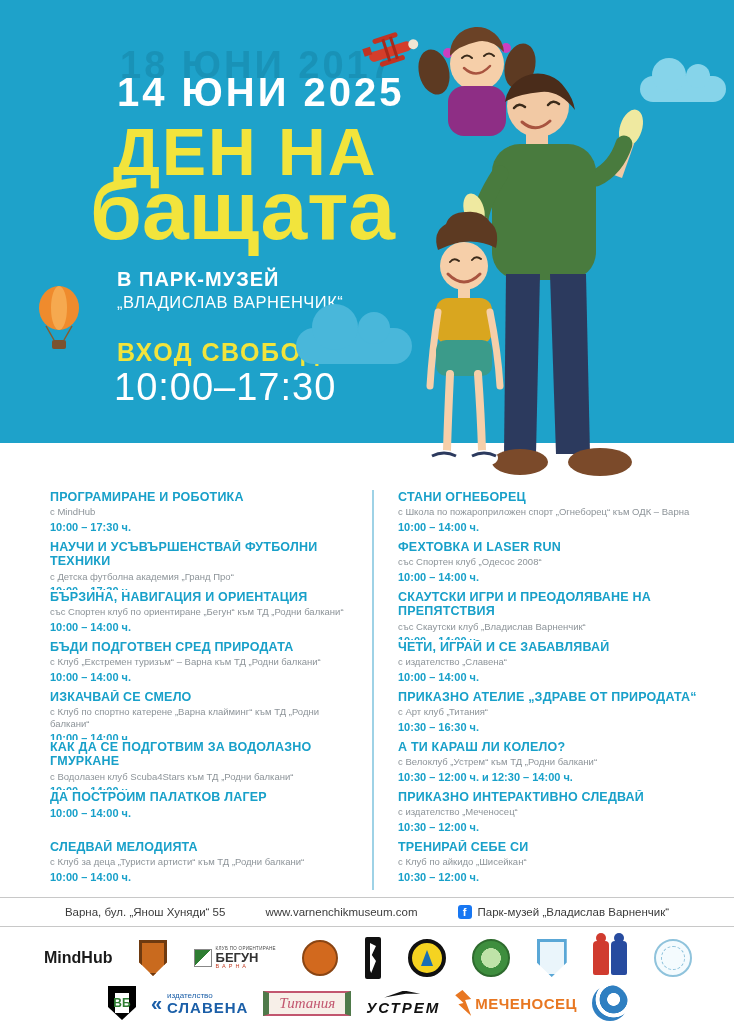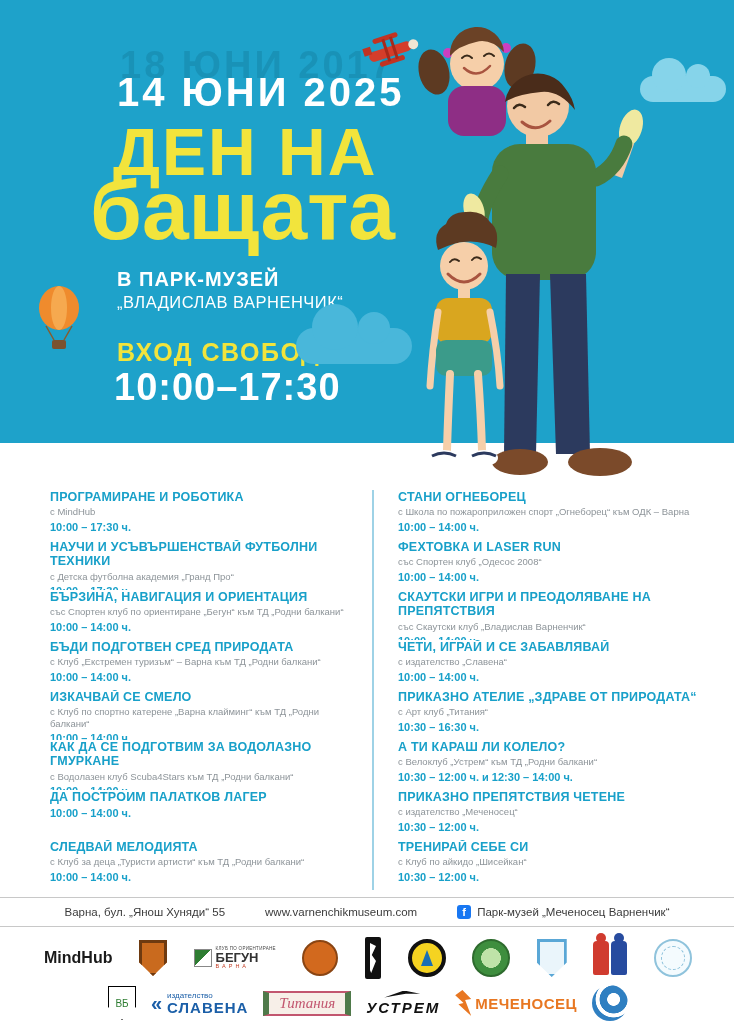--- a/index.html
+++ b/index.html
@@ -14,21 +14,21 @@
   .title1{position:absolute;left:113px;top:114px;font-size:66px;font-weight:bold;
           letter-spacing:2px;color:#f2e43c;white-space:nowrap;}
   .title2{position:absolute;left:90px;top:168px;font-size:84px;font-weight:bold;
           color:#f2e43c;white-space:nowrap;line-height:1;}
   .venue1{position:absolute;left:117px;top:268px;font-size:20px;font-weight:bold;
           letter-spacing:1px;color:#ffffff;}
   .venue2{position:absolute;left:117px;top:293px;font-size:16.5px;font-weight:normal;
           letter-spacing:0.5px;color:#ffffff;}
   .admission{position:absolute;left:117px;top:338px;font-size:25px;font-weight:bold;
              letter-spacing:1.5px;color:#f2e43c;}
-  .hours{position:absolute;left:114px;top:366px;font-size:38px;font-weight:bold;
+  .hours{position:absolute;left:114px;top:366px;font-size:38px;font-weight:normal;
          letter-spacing:1px;color:#ffffff;}
   
   .cloud{position:absolute;border-radius:999px;}
   .cloud:before,.cloud:after{content:"";position:absolute;background:inherit;border-radius:50%;}
   .cloud-1{left:640px;top:76px;width:86px;height:26px;background:#86d4ea;}
   .cloud-1:before{width:34px;height:34px;left:12px;top:-18px;}
   .cloud-1:after{width:24px;height:24px;left:46px;top:-12px;}
   .cloud-2{left:296px;top:328px;width:116px;height:36px;background:#49b7da;}
   .cloud-2:before{width:46px;height:46px;left:16px;top:-24px;}
   .cloud-2:after{width:32px;height:32px;left:62px;top:-16px;}
@@ -79,23 +79,23 @@
   .shield-blue{width:30px;height:38px;background:#eaf5fb;border:3px solid #5aa7d6;
      clip-path:polygon(0 0,100% 0,100% 62%,50% 100%,0 62%);box-sizing:border-box;}
   .folk{display:flex;gap:2px;align-items:flex-end;}
   .folk i{display:block;width:16px;height:34px;border-radius:4px 4px 2px 2px;position:relative;}
   .folk i:before{content:"";position:absolute;left:3px;top:-8px;width:10px;height:10px;border-radius:50%;background:inherit;}
   .folk .f1{background:#d03b2f;}
   .folk .f2{background:#274b9f;}
   .circle-stamp{width:38px;height:38px;border-radius:50%;border:2px solid #8fc3dc;
      box-sizing:border-box;position:relative;background:#f4fbfe;}
   .circle-stamp:after{content:"";position:absolute;inset:5px;border:1px dashed #8fc3dc;border-radius:50%;}
-  .shield-green{width:28px;height:34px;background:#ffffff;border:1px solid #000000;
+  .shield-green{width:28px;height:34px;background:#ffffff;border:7px solid #000000;
      clip-path:polygon(0 0,100% 0,100% 62%,50% 100%,0 62%);box-sizing:border-box;
-     display:flex;align-items:center;justify-content:center;font-size:10px;font-weight:normal;color:#2e7d32;}
+     display:flex;align-items:center;justify-content:center;font-size:12px;font-weight:bold;color:#2e7d32;}
   .slavena{display:flex;align-items:center;gap:5px;}
   .slavena-ic{font-size:20px;font-weight:bold;color:#1b5fa8;line-height:1;}
   .slavena-t{display:flex;flex-direction:column;line-height:1;color:#1b5fa8;}
   .slavena-small{font-size:8px;}
   .slavena-big{font-size:15px;font-weight:bold;letter-spacing:1px;}
   .titania{border:2px solid #c2566f;background:#f7efe8;padding:2px 10px;
      font-family:"Liberation Serif",serif;font-style:italic;font-size:15px;color:#c2566f;
      border-left:6px solid #4f7a4a;border-right:6px solid #4f7a4a;}
   .ustrem{font-size:15px;font-weight:bold;font-style:italic;color:#111;letter-spacing:2px;position:relative;padding-top:8px;}
   .ustrem:before{content:"";position:absolute;left:18px;top:0;width:36px;height:7px;background:#111;
@@ -264,38 +264,38 @@
         <div class="it">ПРИКАЗНО АТЕЛИЕ „ЗДРАВЕ ОТ ПРИРОДАТА“</div>
         <div class="io">с Арт клуб „Титания“</div>
         <div class="itm">10:30 – 16:30 ч.</div>
       </div>
       <div class="item">
         <div class="it">А ТИ КАРАШ ЛИ КОЛЕЛО?</div>
         <div class="io">с Велоклуб „Устрем“ към ТД „Родни балкани“</div>
         <div class="itm">10:30 – 12:00 ч. и 12:30 – 14:00 ч.</div>
       </div>
       <div class="item">
-        <div class="it">ПРИКАЗНО ПРЕПЯТСТВИЯ ЧЕТЕНЕ</div>
+        <div class="it">ПРИКАЗНО ИНТЕРАКТИВНО СЛЕДВАЙ</div>
         <div class="io">с издателство „Меченосец“</div>
         <div class="itm">10:30 – 12:00 ч.</div>
       </div>
       <div class="item">
         <div class="it">ТРЕНИРАЙ СЕБЕ СИ</div>
         <div class="io">с Клуб по айкидо „Шисейкан“</div>
         <div class="itm">10:30 – 12:00 ч.</div>
       </div>
     </div>
   </div>
 
   <div class="footerbar">
     <span>Варна, бул. „Янош Хуняди“ 55</span>
     <span>www.varnenchikmuseum.com</span>
     <span class="fb">
       <span class="fb-icon">f</span>
-      <span>Парк-музей „Меченосец Варненчик“</span>
+      <span>Парк-музей „Владислав Варненчик“</span>
     </span>
   </div>
 
   <div class="logos1">
     <div class="logo mindhub">
       <span>MindHub</span>
     </div>
     <div class="logo">
         <span class="shield-orange"></span>
       </div>

